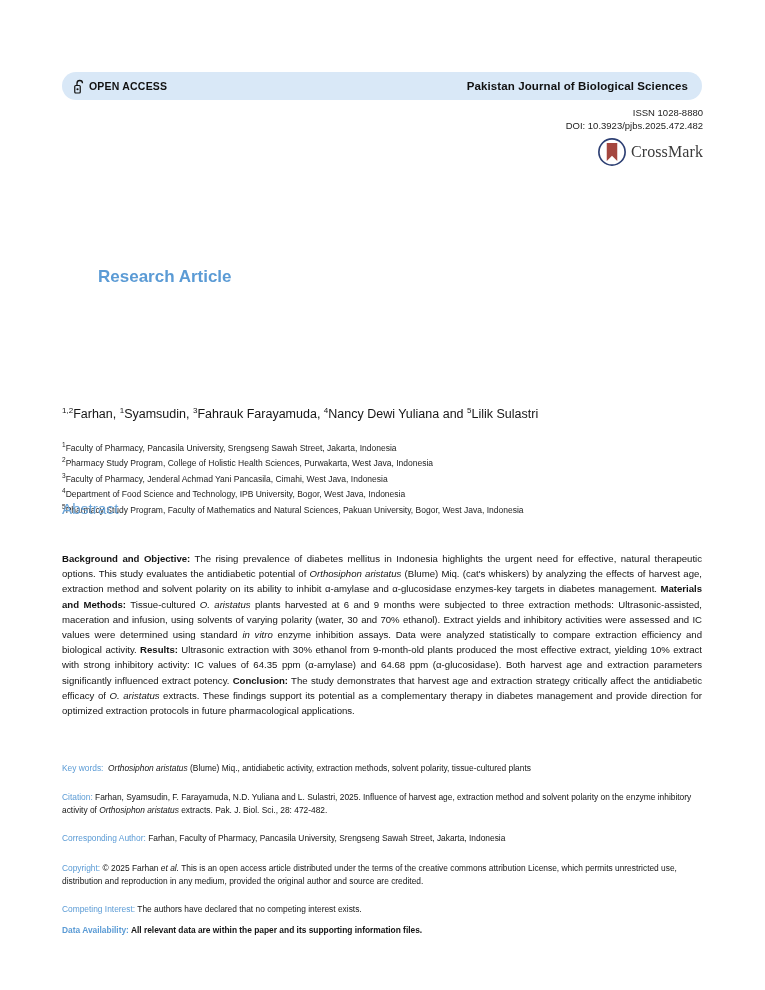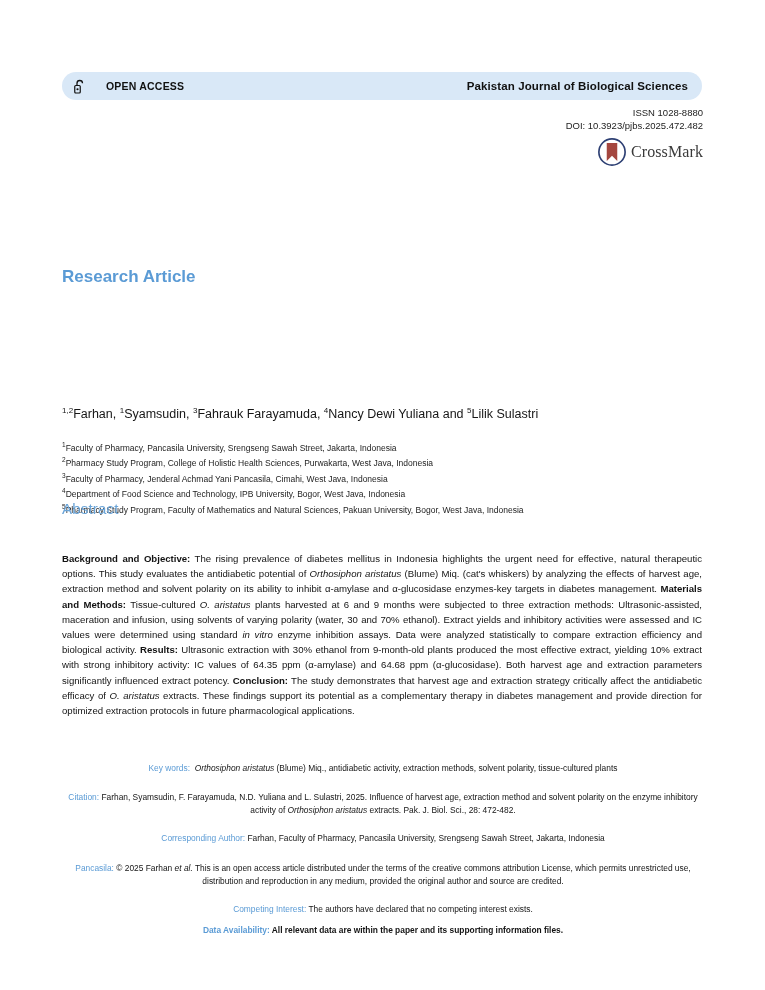--- a/index.html
+++ b/index.html
@@ -35,21 +35,21 @@
     border-radius: 14px;
     display: flex;
     align-items: center;
     justify-content: space-between;
     box-sizing: border-box;
     padding: 0 14px 0 12px;
   }
   .oa-group {
     display: flex;
     align-items: center;
-    gap: 21px;
+    gap: 4px;
   }
   .oa-icon {
     width: 11px;
     height: 15px;
     display: block;
   }
   .oa-label {
     font-size: 10.5px;
     font-weight: bold;
     letter-spacing: 0.2px;
@@ -96,20 +96,21 @@
     left: 62px;
     top: 266px;
     width: 640px;
   }
   .kicker {
     font-size: 17px;
     font-weight: bold;
     color: #5b9bd5;
     margin-bottom: 8px;
     line-height: 22px;
+    margin-left: 36px;
   }
   .maintitle {
     font-size: 16.5px;
     font-weight: bold;
     color: #5b9bd5;
     line-height: 28px;
     text-align: justify;
     text-justify: inter-word;
   }
   .maintitle i { font-style: italic; }
@@ -162,21 +163,21 @@
   .abs-body i { font-style: italic; }
 
   
   .meta {
     position: absolute;
     left: 62px;
     width: 642px;
     font-size: 8.4px;
     line-height: 13px;
     color: #141414;
-    text-align: center;
+    text-align: left;
   }
   .meta .lbl { color: #5b9bd5; }
   .meta i { font-style: italic; }
 
   #keywords-row   { top: 762px; }
   #citation-row   { top: 791px; }
   #corresponding-row { top: 832px; }
   #copyright-row  { top: 862px; }
   #competing-row  { top: 903px; }
   #dataavail-row  { top: 924px; font-weight: bold; }
@@ -229,19 +230,19 @@
 
   <div class="abs-head">Abstract</div>
   <div class="abs-body"><b>Background and Objective:</b><span> The rising prevalence of diabetes mellitus in Indonesia highlights the urgent need for effective, natural therapeutic options. This study evaluates the antidiabetic potential of </span><i>Orthosiphon aristatus</i><span> (Blume) Miq. (cat's whiskers) by analyzing the effects of harvest age, extraction method and solvent polarity on its ability to inhibit α-amylase and α-glucosidase enzymes-key targets in diabetes management. </span><b>Materials and Methods:</b><span> Tissue-cultured </span><i>O. aristatus</i><span> plants harvested at 6 and 9 months were subjected to three extraction methods: Ultrasonic-assisted, maceration and infusion, using solvents of varying polarity (water, 30 and 70% ethanol). Extract yields and inhibitory activities were assessed and IC values were determined using standard </span><i>in vitro</i><span> enzyme inhibition assays. Data were analyzed statistically to compare extraction efficiency and biological activity. </span><b>Results:</b><span> Ultrasonic extraction with 30% ethanol from 9-month-old plants produced the most effective extract, yielding 10% extract with strong inhibitory activity: IC values of 64.35 ppm (α-amylase) and 64.68 ppm (α-glucosidase). Both harvest age and extraction parameters significantly influenced extract potency. </span><b>Conclusion:</b><span> The study demonstrates that harvest age and extraction strategy critically affect the antidiabetic efficacy of </span><i>O. aristatus</i><span> extracts. These findings support its potential as a complementary therapy in diabetes management and provide direction for optimized extraction protocols in future pharmacological applications.</span></div>
 
   <div class="meta" id="keywords-row"><span class="lbl">Key words:</span>&nbsp;&nbsp;<i>Orthosiphon aristatus</i><span> (Blume) Miq., antidiabetic activity, extraction methods, solvent  polarity, tissue-cultured plants</span></div>
 
   <div class="meta" id="citation-row"><span class="lbl">Citation:</span><span> Farhan, Syamsudin, F. Farayamuda, N.D. Yuliana and L. Sulastri, 2025. Influence of harvest age, extraction method and solvent polarity on the enzyme inhibitory activity of </span><i>Orthosiphon aristatus</i><span> extracts. Pak. J. Biol. Sci., 28: 472-482.</span></div>
 
   <div class="meta" id="corresponding-row"><span class="lbl">Corresponding Author:</span><span>  Farhan, Faculty of Pharmacy, Pancasila University, Srengseng Sawah Street, Jakarta, Indonesia</span></div>
 
-  <div class="meta" id="copyright-row"><span class="lbl">Pancasila:</span><span>  © 2025 Farhan </span><i>et al.</i><span> This is an open access article distributed under the terms of the creative commons attribution License, which permits unrestricted use, distribution and reproduction in any medium, provided the original author and source are credited.</span></div>
+  <div class="meta" id="copyright-row"><span class="lbl">Copyright:</span><span>  © 2025 Farhan </span><i>et al.</i><span> This is an open access article distributed under the terms of the creative commons attribution License, which permits unrestricted use, distribution and reproduction in any medium, provided the original author and source are credited.</span></div>
 
   <div class="meta" id="competing-row"><span class="lbl">Competing Interest:</span><span>  The authors have declared that no competing interest exists.</span></div>
 
   <div class="meta" id="dataavail-row"><span class="lbl">Data Availability:</span><span>  All relevant data are within the paper and its supporting information files.</span></div>
 
 </div>
 
 </body></html>

